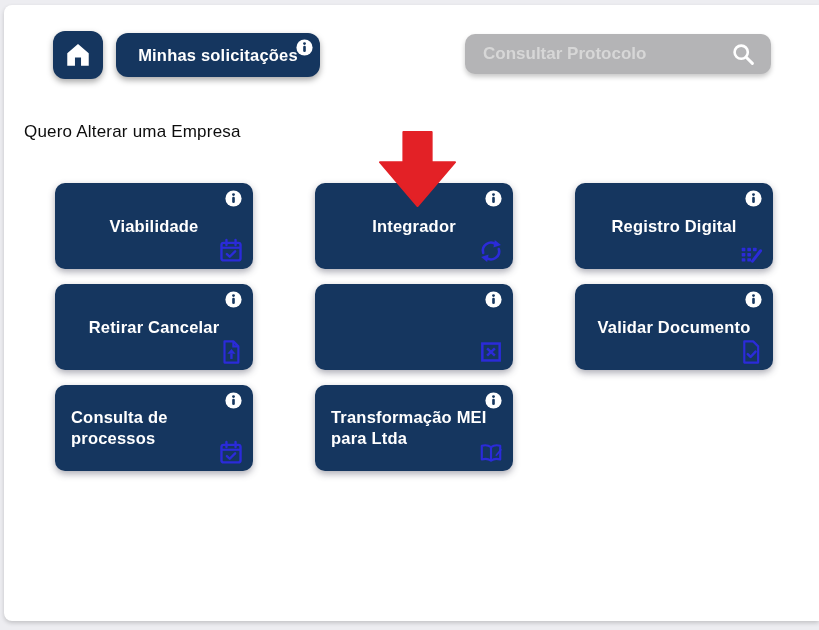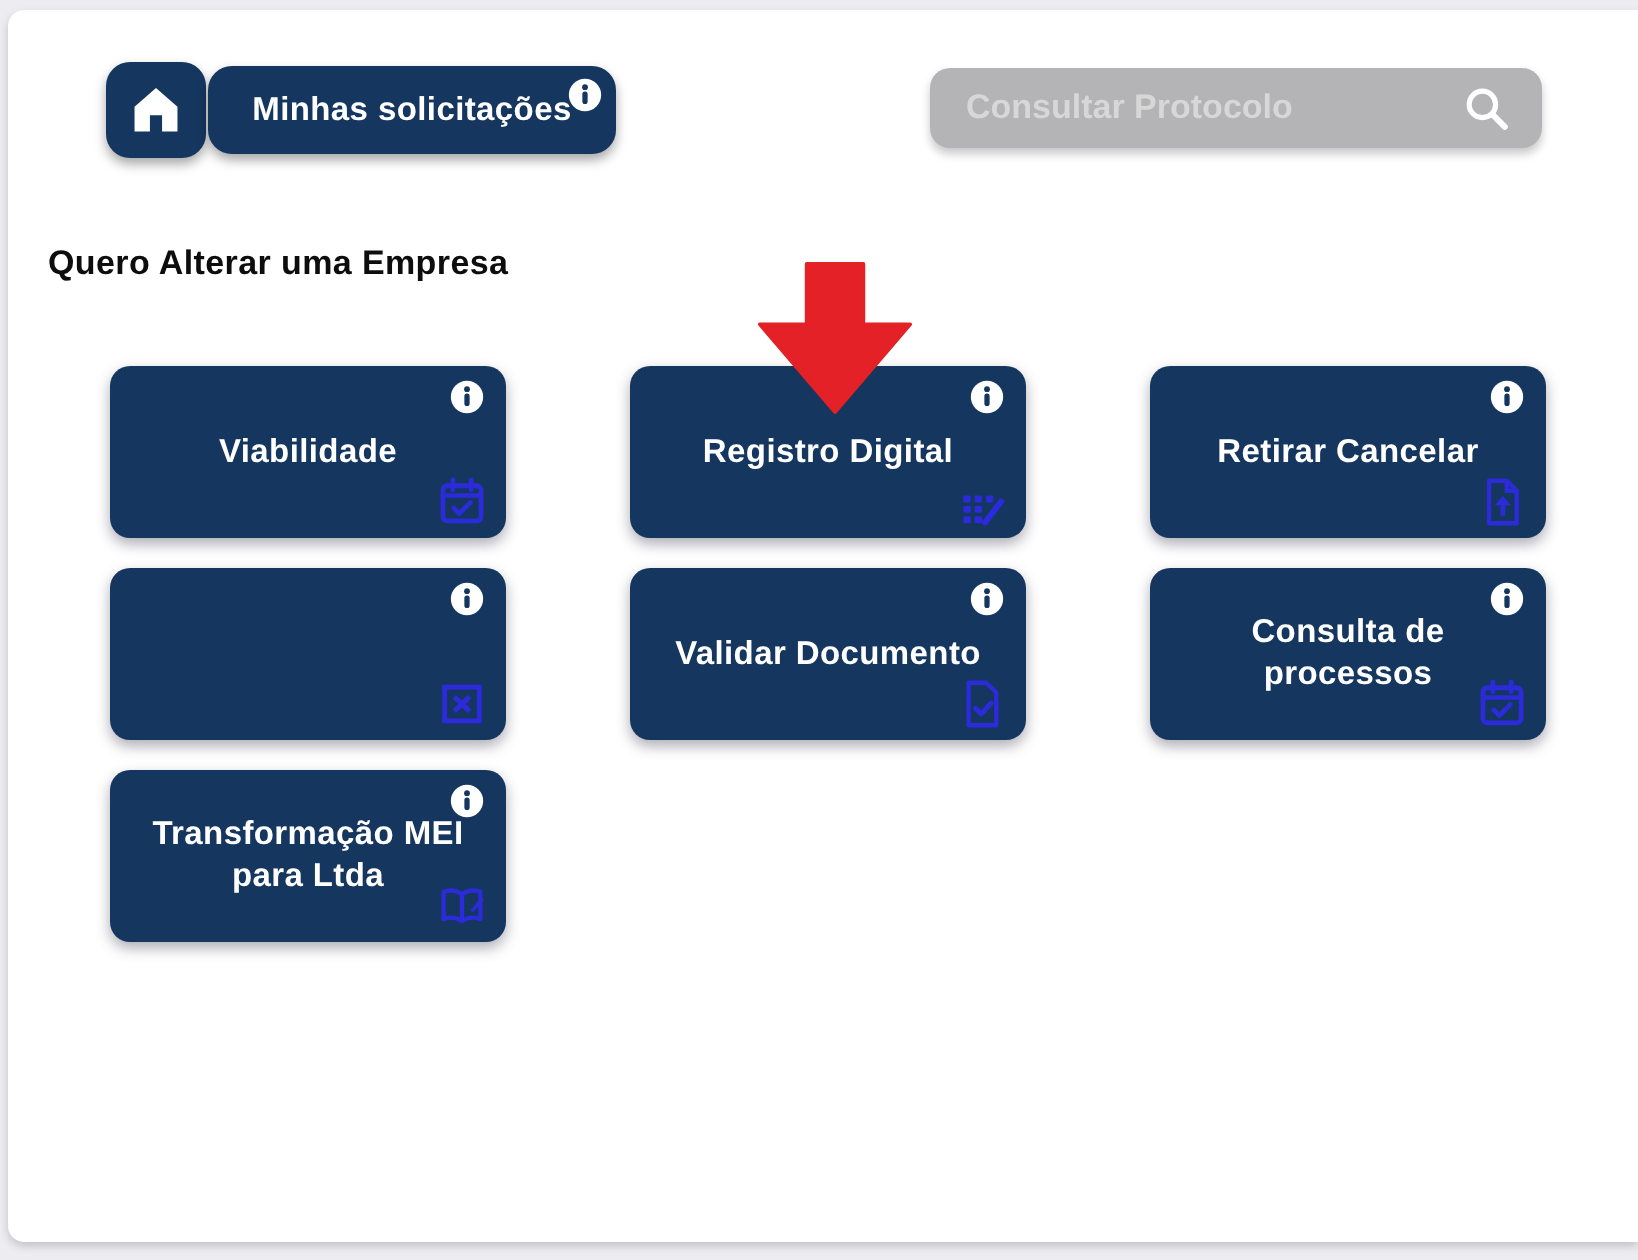--- a/index.html
+++ b/index.html
@@ -16,21 +16,21 @@
   }
   
   .home-btn {
     position:absolute; left:53px; top:31px; width:50px; height:48px;
     background:#15365f; border:none; border-radius:12px; cursor:pointer;
     display:flex; align-items:center; justify-content:center;
     box-shadow:0 3px 6px rgba(0,0,0,.35);
   }
   .home-btn svg { width:28px; height:28px; }
   .requests-btn {
-    position:absolute; left:104px; top:33px; width:204px; height:44px;
+    position:absolute; left:116px; top:33px; width:204px; height:44px;
     background:#15365f; border:none; border-radius:12px; cursor:pointer;
     color:#ffffff; font-weight:bold; font-size:16.5px; letter-spacing:.2px;
     font-family:"Liberation Sans", sans-serif;
     box-shadow:0 3px 6px rgba(0,0,0,.35);
   }
   .requests-btn .info-badge { position:absolute; top:6px; right:7px; }
   .info-badge { width:17px; height:17px; display:block; }
   .info-badge svg { width:100%; height:100%; display:block; }
   .search-wrap {
     position:absolute; left:465px; top:34px; width:306px; height:40px;
@@ -41,35 +41,35 @@
   .search-input {
     flex:1; height:100%; background:transparent; border:none; outline:none;
     padding:0 8px 0 18px; font-size:17px; font-weight:bold; color:#f4f4f4;
     font-family:"Liberation Sans", sans-serif;
   }
   .search-input::placeholder { color:#d7d7d7; font-weight:bold; opacity:1; }
   .search-wrap .search-glyph { width:24px; height:24px; margin-right:16px; color:#ffffff; flex:none; }
   
   .section-title {
     position:absolute; left:24px; top:122px;
-    font-size:17px; font-weight:bold; color:#0d0d0d; letter-spacing:.2px;
+    font-size:17px; font-weight:normal; color:#0d0d0d; letter-spacing:.2px;
   }
   
   .cards-grid {
     position:absolute; left:55px; top:183px;
     display:grid; grid-template-columns:repeat(3,198px);
     column-gap:62px; grid-auto-rows:86px; row-gap:15px;
   }
   .card {
     position:relative; background:#15365f; border-radius:10px; cursor:pointer;
     display:flex; align-items:center; justify-content:center;
     padding:0 16px; box-shadow:0 3px 7px rgba(70,70,90,.45);
   }
   .card-label {
-    color:#ffffff; font-weight:bold; font-size:16.5px; text-align:center;
+    color:#ffffff; font-weight:bold; font-size:16.5px; 
     line-height:1.25; letter-spacing:.2px;
   }
   .card .info-badge { position:absolute; top:7px; right:11px; }
   .card-icon {
     position:absolute; right:9px; bottom:5px; width:26px; height:26px;
     color:#2b2bd9;
   }
   
   .red-arrow {
     position:absolute; left:379px; top:130px; width:78px; height:78px;
@@ -185,20 +185,31 @@
           <use href="#sym-info"></use>
         </svg>
       </span>
     <span class="card-label">Viabilidade</span>
     <svg class="card-icon">
         <use href="#sym-calendar-check"></use>
       </svg>
   </div>
 
 
+  <div class="card">
+    <span class="info-badge">
+        <svg>
+          <use href="#sym-info"></use>
+        </svg>
+      </span>
+    <span class="card-label">Integrador</span>
+    <svg class="card-icon">
+        <use href="#sym-sync"></use>
+      </svg>
+  </div>
 
   <div class="card">
     <span class="info-badge">
         <svg>
           <use href="#sym-info"></use>
         </svg>
       </span>
     <span class="card-label">Registro Digital</span>
     <svg class="card-icon">
         <use href="#sym-grid-edit"></use>

